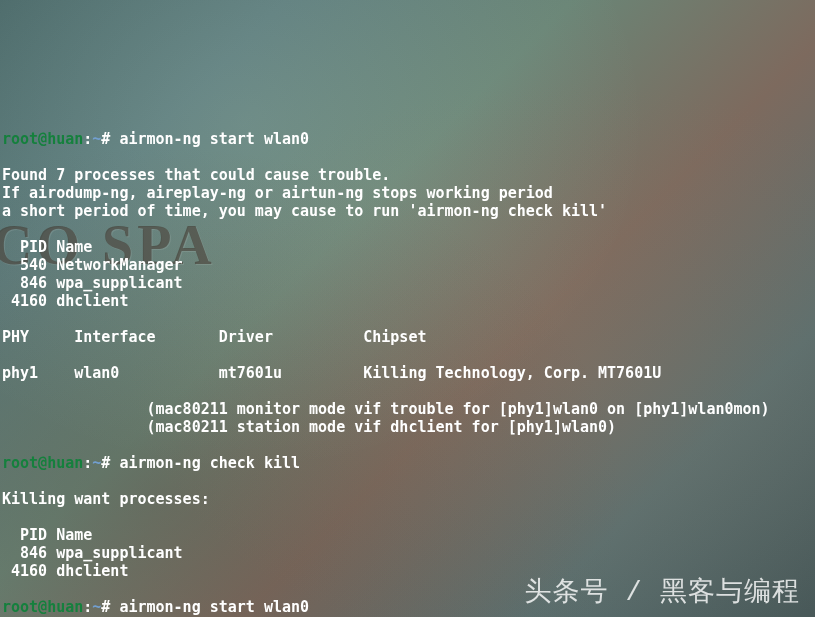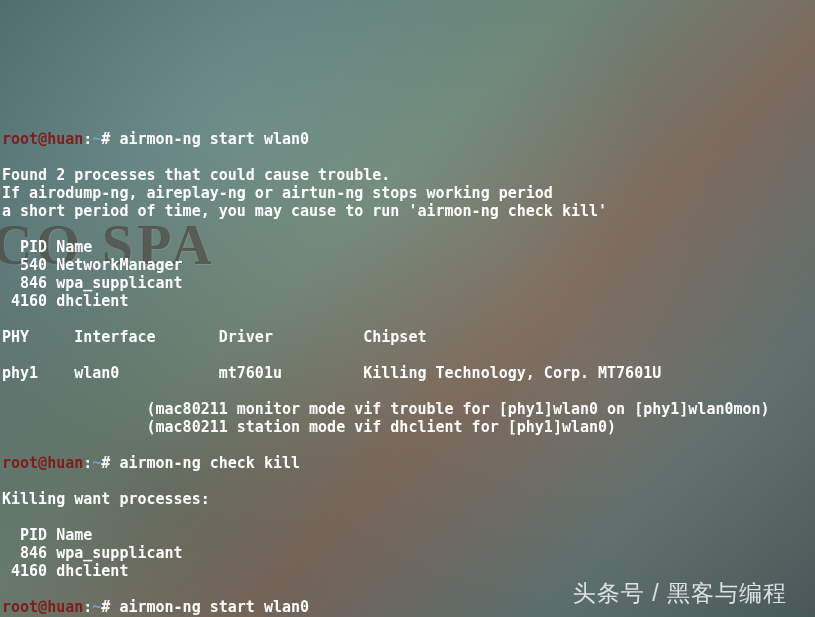--- a/index.html
+++ b/index.html
@@ -29,45 +29,45 @@
       font-size: 56px;
       font-weight: bold;
       letter-spacing: 4px;
       color: rgba(60,50,40,0.55);
       text-shadow: 1px 1px 0 rgba(255,255,255,0.1);
     }
     .terminal {
       position: relative;
       padding: 4px 2px;
     }
-    .user { color: #7f1d1d; font-weight: bold; }
+    .user { color: #15803d; font-weight: bold; }
     .colon { color: #ffffff; font-weight: bold; }
     .path { color: #729fcf; font-weight: bold; }
     .text { color: #ffffff; font-weight: bold; }
     .watermark {
       position: absolute;
-      right: 28px;
+      right: 15px;
       bottom: 15px;
-      font-family: Liberation Sans, sans-serif;
-      font-size: 23px;
+      font-family: Liberation Mono, monospace;
+      font-size: 27px;
       color: rgba(255,255,255,0.8);
       letter-spacing: 1px;
     }
   </style>
 </head>
 <body>
 
 
 
 <div class="bg-overlay"></div>
 <div class="bg-text">JCO SPA</div>
 
 <div class="terminal"><span class="user">root@huan</span><span class="colon">:</span><span class="path">~</span><span class="text">#</span><span class="text"> airmon-ng start wlan0</span>
 <span class="text"></span>
-<span class="text">Found 2 processes that could cause trouble.</span>
+<span class="text">Found 7 processes that could cause trouble.</span>
 <span class="text">If airodump-ng, aireplay-ng or airtun-ng stops working period</span>
 <span class="text">a short period of time, you may cause to run 'airmon-ng check kill'</span>
 <span class="text"></span>
 <span class="text">  PID Name</span>
 <span class="text">  540 NetworkManager</span>
 <span class="text">  846 wpa_supplicant</span>
 <span class="text"> 4160 dhclient</span>
 <span class="text"></span>
 <span class="text">PHY     Interface       Driver          Chipset</span>
 <span class="text"></span>

